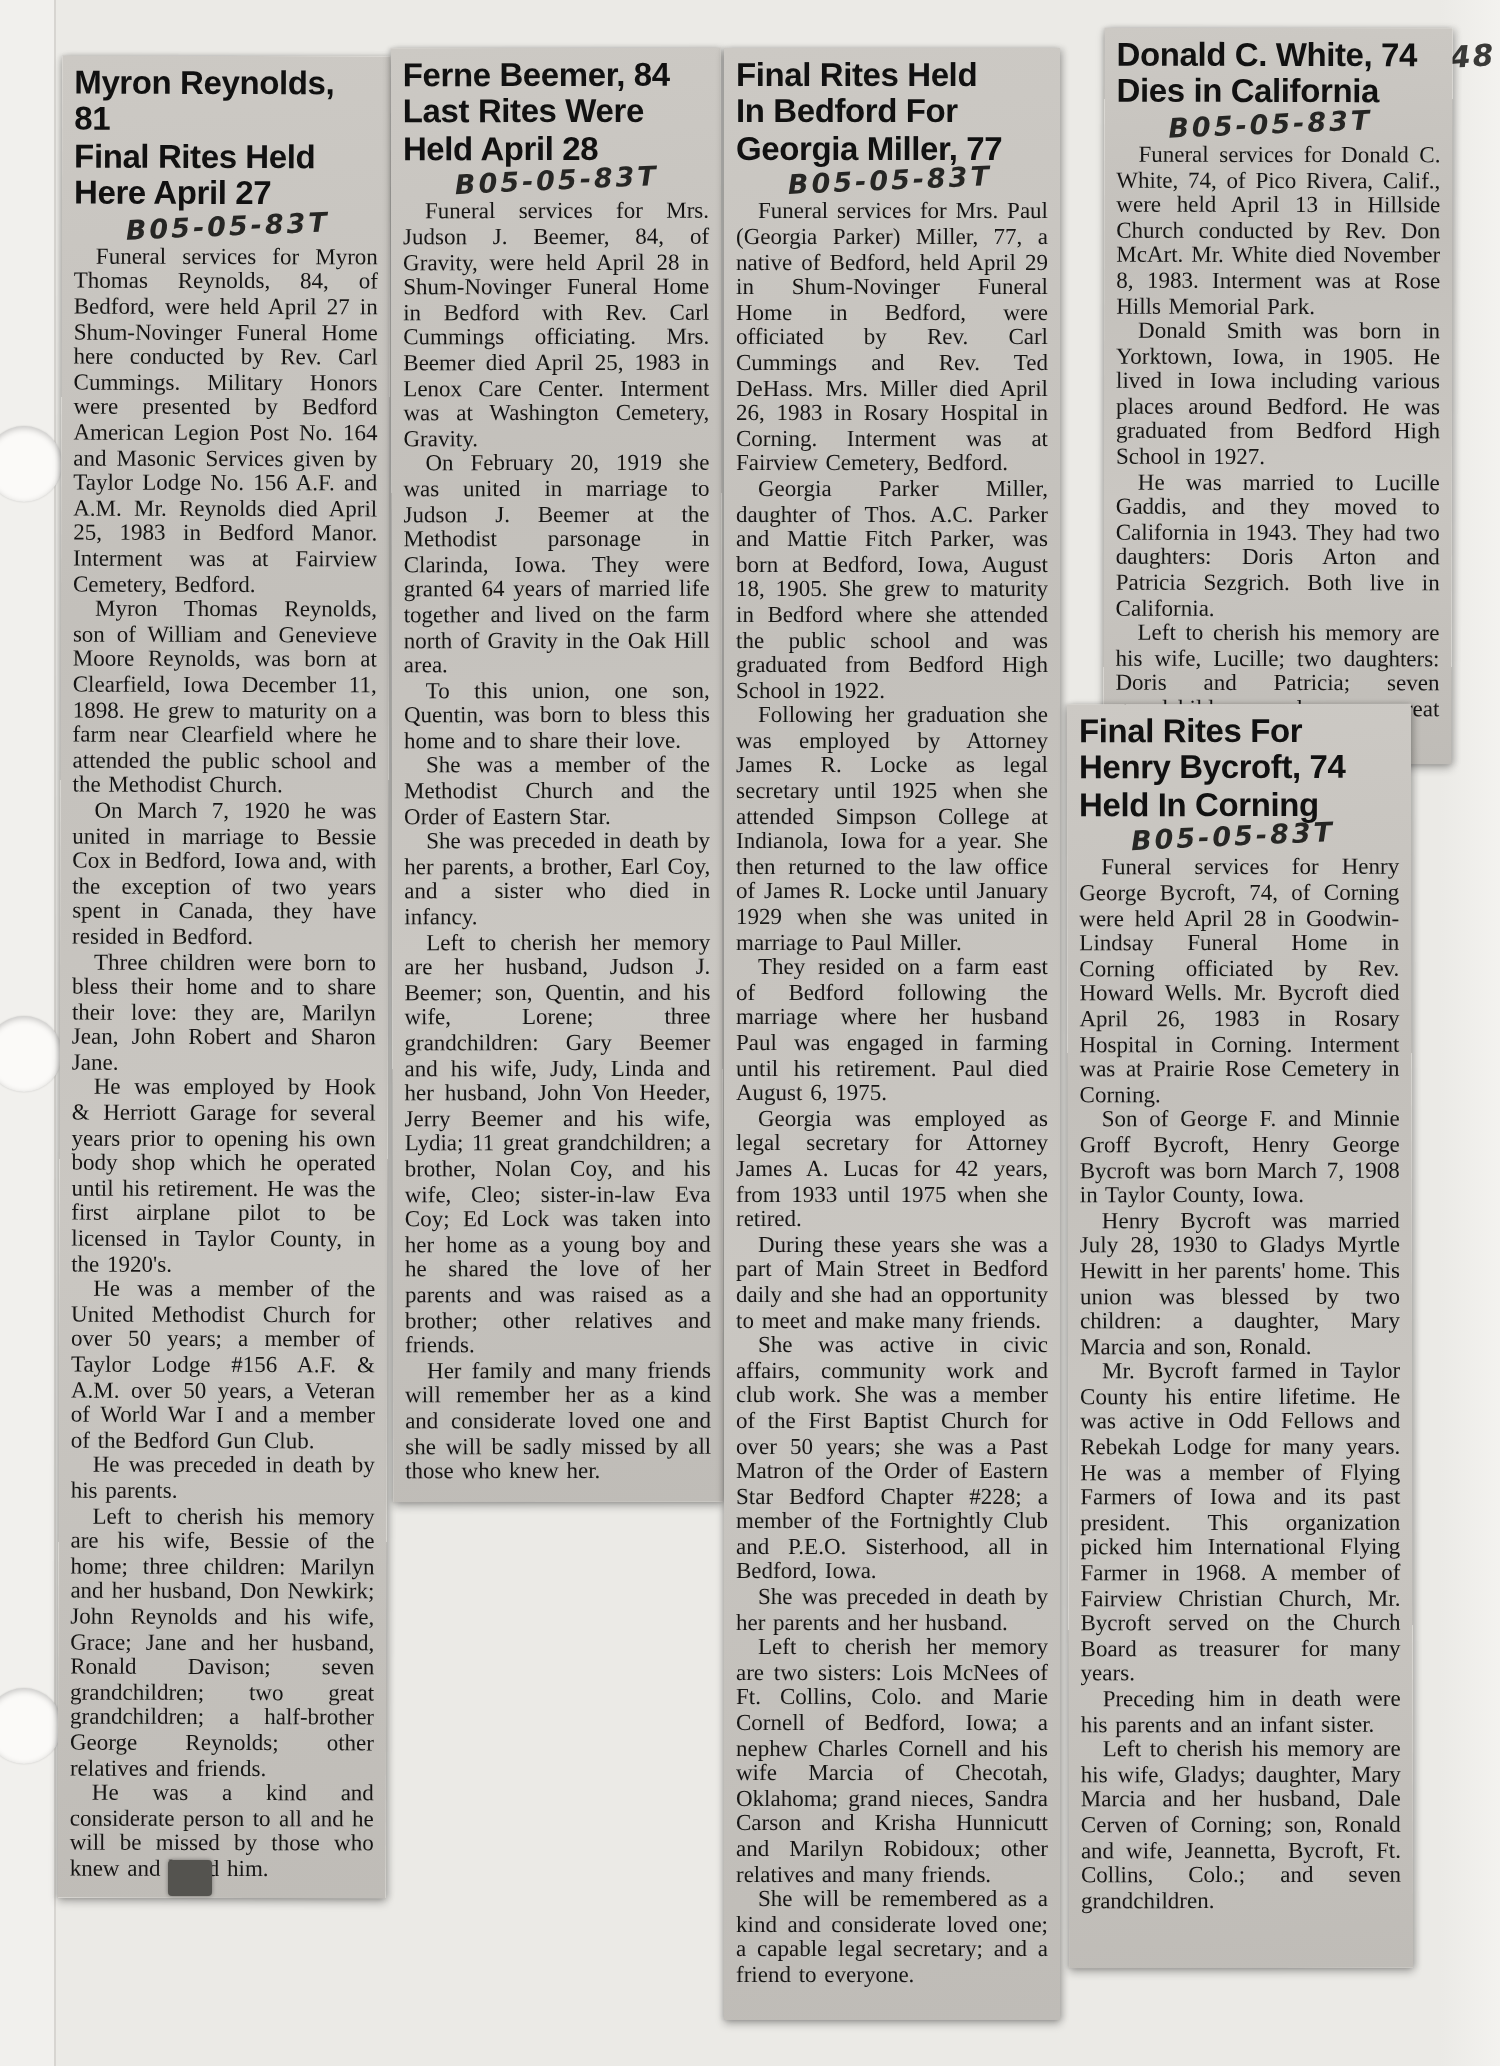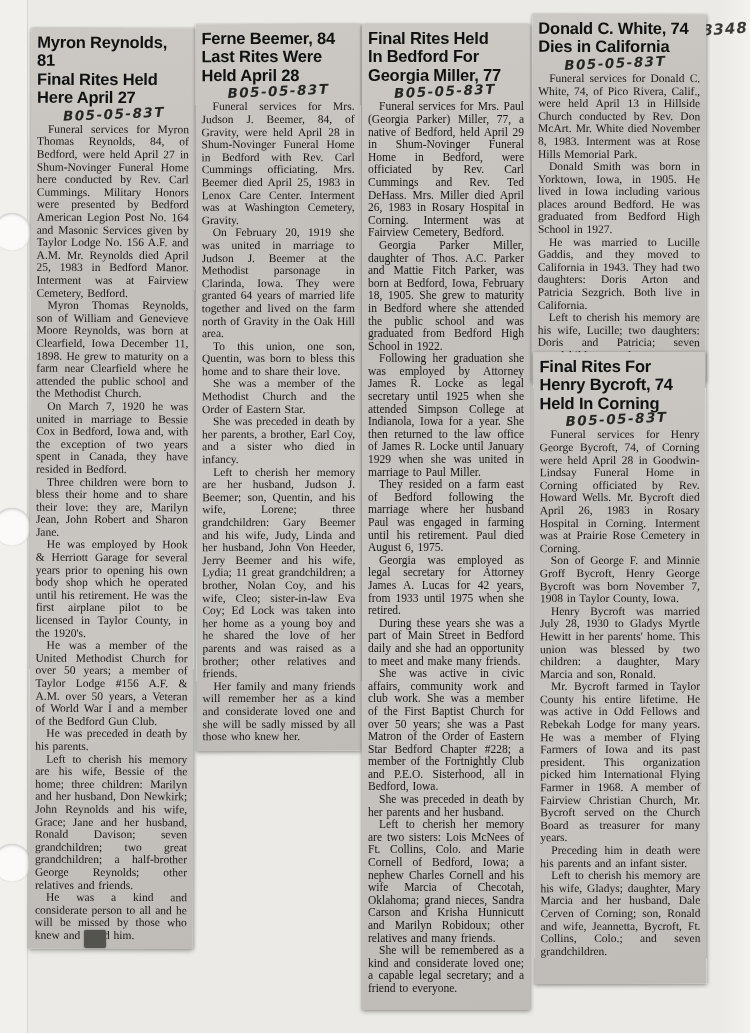--- a/index.html
+++ b/index.html
@@ -64,21 +64,21 @@
   }
   .dark-patch {
     position: absolute; left: 84px; top: 930px; width: 22px; height: 18px;
     background: #54534f;
     border-radius: 2px;
     box-shadow: 0 0 2px rgba(0,0,0,.4);
   }
   .c1 { left: 30px;  top: 28px;  width: 164px; min-height: 838px; transform: rotate(.15deg); }
   .c2 { left: 196px; top: 24px;  width: 165px; min-height: 724px; transform: rotate(-.1deg); }
   .c3 { left: 362px; top: 24px;  width: 168px; min-height: 986px; }
-  .c4 { left: 532px; top: 14px;  width: 174px; min-height: 334px; transform: rotate(.1deg); }
+  .c4 { left: 552px; top: 14px;  width: 174px; min-height: 334px; transform: rotate(.1deg); }
   .c5 { left: 534px; top: 352px; width: 172px; min-height: 632px; transform: rotate(-.1deg); }
 </style>
 </head>
 <body>
 
 <div class="left-edge-line"></div>
 
 <div class="punch-hole" style="top:213px"></div>
 <div class="punch-hole" style="top:508px"></div>
 <div class="punch-hole" style="top:844px"></div>
@@ -125,21 +125,21 @@
 
 <article class="clipping c3">
   <h2 class="headline">
       <div>Final Rites Held</div>
       <div>In Bedford For</div>
       <div>Georgia Miller, 77</div>
     </h2>
   <div class="annotation">B05-05-83T</div>
   <div class="body-text">
       <p>Funeral services for Mrs. Paul (Georgia Parker) Miller, 77, a native of Bedford, held April 29 in Shum-Novinger Funeral Home in Bedford, were officiated by Rev. Carl Cummings and Rev. Ted DeHass. Mrs. Miller died April 26, 1983 in Rosary Hospital in Corning. Interment was at Fairview Cemetery, Bedford.</p>
-      <p>Georgia Parker Miller, daughter of Thos. A.C. Parker and Mattie Fitch Parker, was born at Bedford, Iowa, February 18, 1905. She grew to maturity in Bedford where she attended the public school and was graduated from Bedford High School in 1922.</p>
+      <p>Georgia Parker Miller, daughter of Thos. A.C. Parker and Mattie Fitch Parker, was born at Bedford, Iowa, August 18, 1905. She grew to maturity in Bedford where she attended the public school and was graduated from Bedford High School in 1922.</p>
       <p>Following her graduation she was employed by Attorney James R. Locke as legal secretary until 1925 when she attended Simpson College at Indianola, Iowa for a year. She then returned to the law office of James R. Locke until January 1929 when she was united in marriage to Paul Miller.</p>
       <p>They resided on a farm east of Bedford following the marriage where her husband Paul was engaged in farming until his retirement. Paul died August 6, 1975.</p>
       <p>Georgia was employed as legal secretary for Attorney James A. Lucas for 42 years, from 1933 until 1975 when she retired.</p>
       <p>During these years she was a part of Main Street in Bedford daily and she had an opportunity to meet and make many friends.</p>
       <p>She was active in civic affairs, community work and club work. She was a member of the First Baptist Church for over 50 years; she was a Past Matron of the Order of Eastern Star Bedford Chapter #228; a member of the Fortnightly Club and P.E.O. Sisterhood, all in Bedford, Iowa.</p>
       <p>She was preceded in death by her parents and her husband.</p>
       <p>Left to cherish her memory are two sisters: Lois McNees of Ft. Collins, Colo. and Marie Cornell of Bedford, Iowa; a nephew Charles Cornell and his wife Marcia of Checotah, Oklahoma; grand nieces, Sandra Carson and Krisha Hunnicutt and Marilyn Robidoux; other relatives and many friends.</p>
       <p>She will be remembered as a kind and considerate loved one; a capable legal secretary; and a friend to everyone.</p>
     </div>
 </article>
@@ -160,21 +160,21 @@
 
 <article class="clipping c5">
   <h2 class="headline">
       <div>Final Rites For</div>
       <div>Henry Bycroft, 74</div>
       <div>Held In Corning</div>
     </h2>
   <div class="annotation">B05-05-83T</div>
   <div class="body-text">
       <p>Funeral services for Henry George Bycroft, 74, of Corning were held April 28 in Goodwin-Lindsay Funeral Home in Corning officiated by Rev. Howard Wells. Mr. Bycroft died April 26, 1983 in Rosary Hospital in Corning. Interment was at Prairie Rose Cemetery in Corning.</p>
-      <p>Son of George F. and Minnie Groff Bycroft, Henry George Bycroft was born November 7, 1908 in Taylor County, Iowa.</p>
+      <p>Son of George F. and Minnie Groff Bycroft, Henry George Bycroft was born March 7, 1908 in Taylor County, Iowa.</p>
       <p>Henry Bycroft was married July 28, 1930 to Gladys Myrtle Hewitt in her parents' home. This union was blessed by two children: a daughter, Mary Marcia and son, Ronald.</p>
       <p>Mr. Bycroft farmed in Taylor County his entire lifetime. He was active in Odd Fellows and Rebekah Lodge for many years. He was a member of Flying Farmers of Iowa and its past president. This organization picked him International Flying Farmer in 1968. A member of Fairview Christian Church, Mr. Bycroft served on the Church Board as treasurer for many years.</p>
       <p>Preceding him in death were his parents and an infant sister.</p>
       <p>Left to cherish his memory are his wife, Gladys; daughter, Mary Marcia and her husband, Dale Cerven of Corning; son, Ronald and wife, Jeannetta, Bycroft, Ft. Collins, Colo.; and seven grandchildren.</p>
     </div>
 </article>
 
 <div class="dark-patch"></div>
 
 </body></html>

